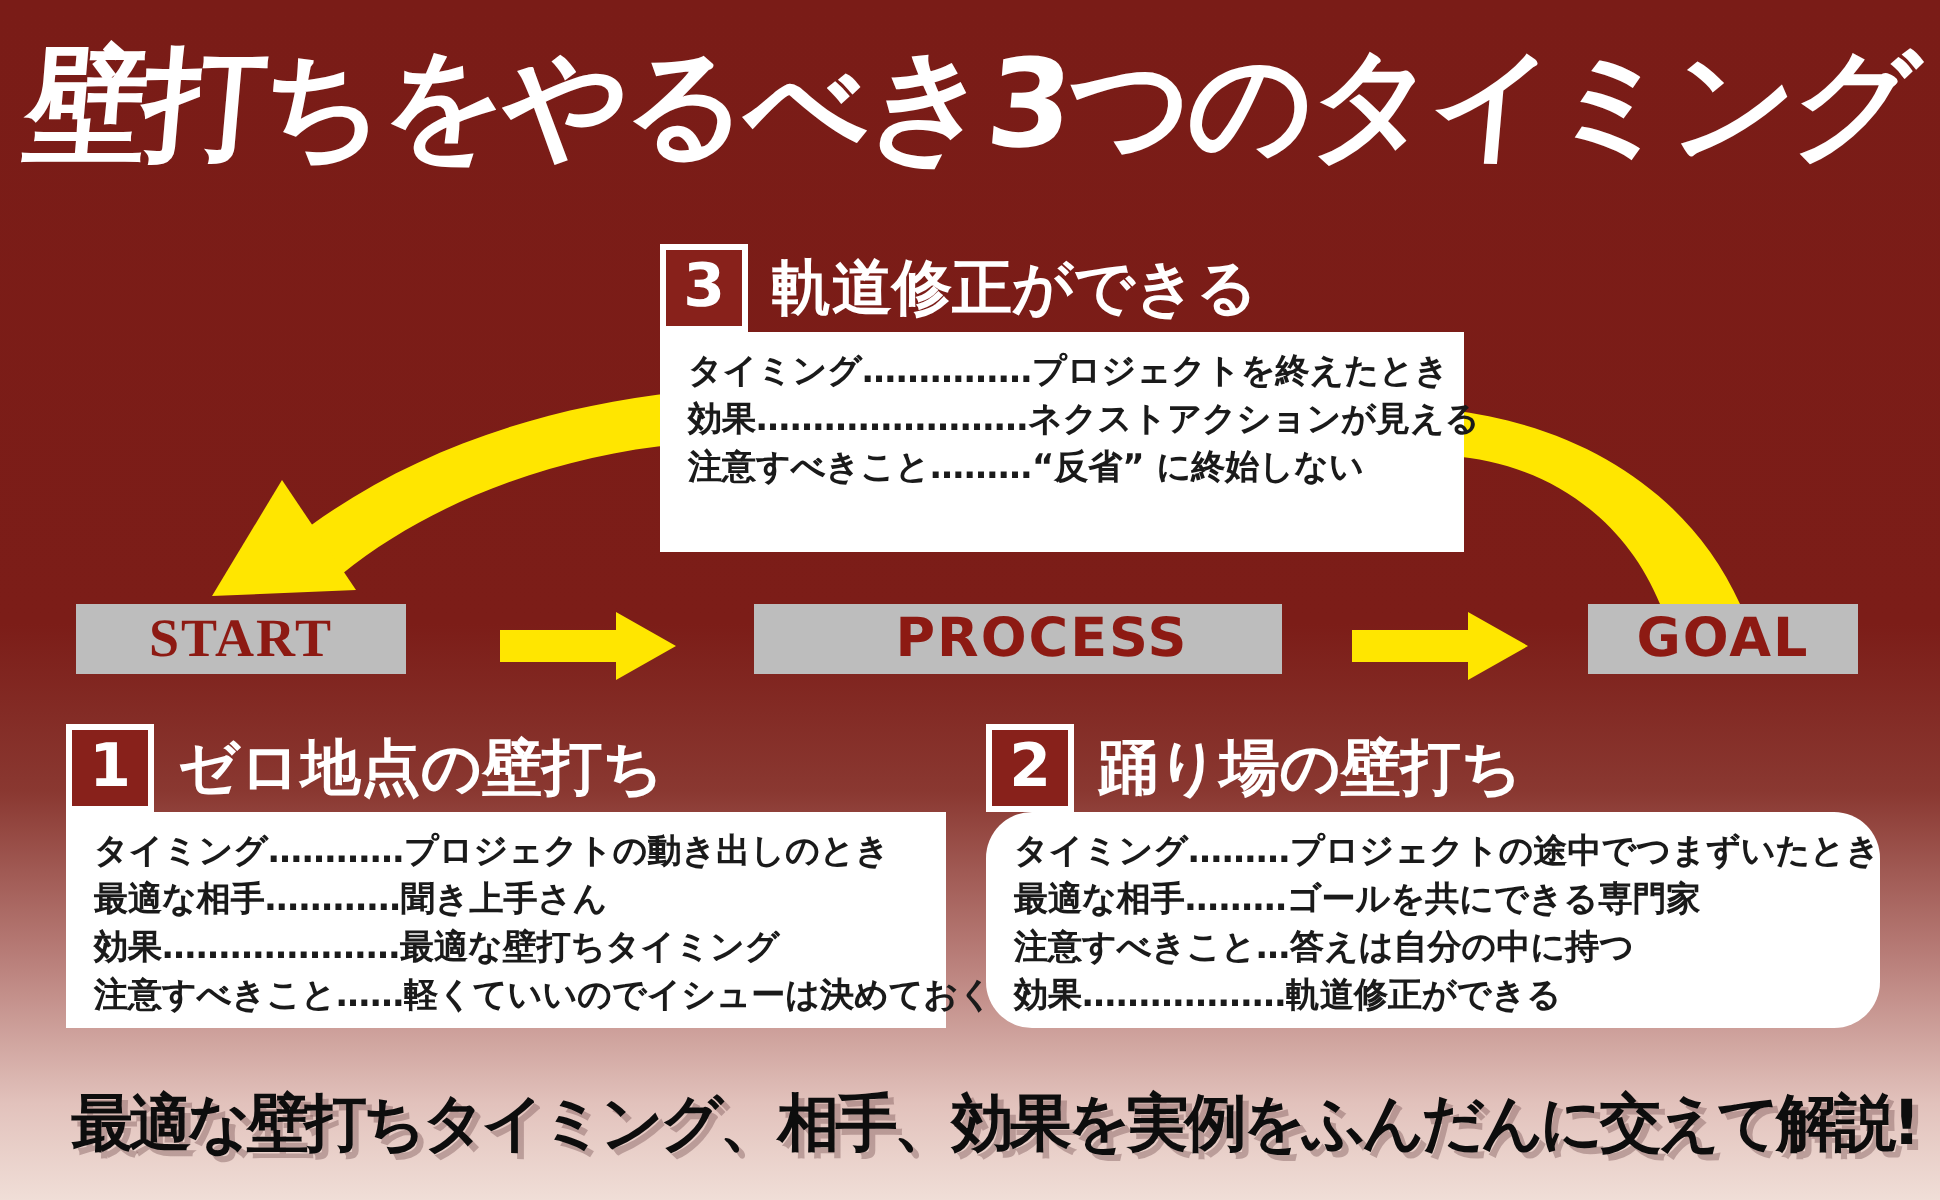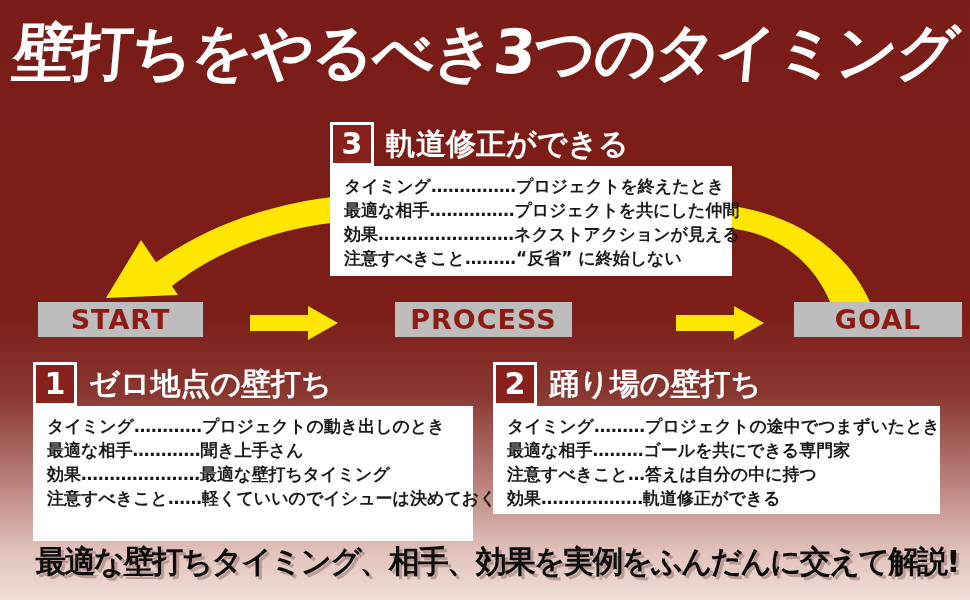--- a/index.html
+++ b/index.html
@@ -28,32 +28,32 @@
     margin:0;color:#ffffff;font-size:30px;font-weight:900;letter-spacing:0px;white-space:nowrap;
   }
   .detail-box{
     background:#ffffff;color:#1a1a1a;font-weight:700;
     padding:8px 28px 6px 14px;box-sizing:border-box;
   }
   .detail-box p{margin:0;font-size:17px;line-height:24px;white-space:nowrap;}
   #sec3{left:330px;top:122px;}
   #sec3 .detail-box{width:402px;height:110px;}
   #sec1{left:33px;top:362px;}
-  #sec1 .detail-box{width:440px;height:135px;}
+  #sec1 .detail-box{width:440px;height:108px;}
   #sec2{left:493px;top:362px;}
-  #sec2 .detail-box{width:447px;height:108px;}
+  #sec2 .detail-box{width:447px;height:108px;border-radius:23px;}
   
   .stage-bar{
     position:absolute;z-index:2;top:302px;height:35px;background:#bdbdbd;
     color:#8d1a13;font-size:27px;font-weight:900;letter-spacing:1px;
     text-align:center;line-height:35px;
   }
-  #bar-start{left:38px;width:165px;}
-  #bar-process{left:395px;width:177px;}
-  #bar-goal{left:794px;width:168px;}
+  #bar-start{left:38px;width:165px;font-family:Liberation Serif, serif;}
+  #bar-process{left:377px;width:240px;padding-left:24px;}
+  #bar-goal{left:794px;width:135px;}
   
   .footer-note{
     position:absolute;left:12px;top:541px;width:970px;margin:0;text-align:center;
     color:#0d0d0d;font-size:31px;font-weight:900;letter-spacing:-2px;white-space:nowrap;
     text-shadow:3px 3px 0 rgba(130,95,95,0.45);
   }
 </style>
 </head>
 <body>
 
@@ -75,21 +75,20 @@
     <polygon fill="#ffe600" points="676,315 734,315 734,306 764,323 734,340 734,331 676,331"></polygon>
   </svg>
 
   <section class="callout" id="sec3">
     <div class="callout-header">
       <div class="num-box">3</div>
       <h2 class="callout-title">軌道修正ができる</h2>
     </div>
     <div class="detail-box">
       <p>タイミング……………プロジェクトを終えたとき</p>
-      <p>最適な相手……………プロジェクトを共にした仲間</p>
       <p>効果……………………ネクストアクションが見える</p>
       <p>注意すべきこと………“反省” に終始しない</p>
     </div>
   </section>
 
   <div class="stage-bar" id="bar-start">START</div>
   <div class="stage-bar" id="bar-process">PROCESS</div>
   <div class="stage-bar" id="bar-goal">GOAL</div>
 
   <section class="callout" id="sec1">

